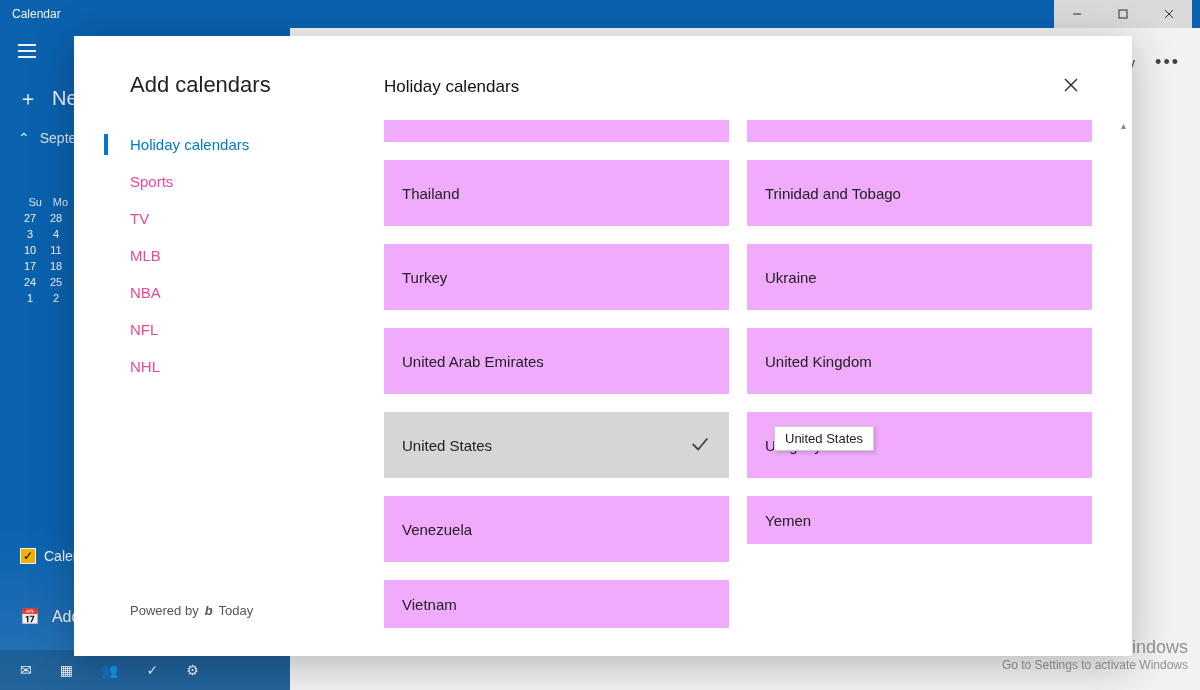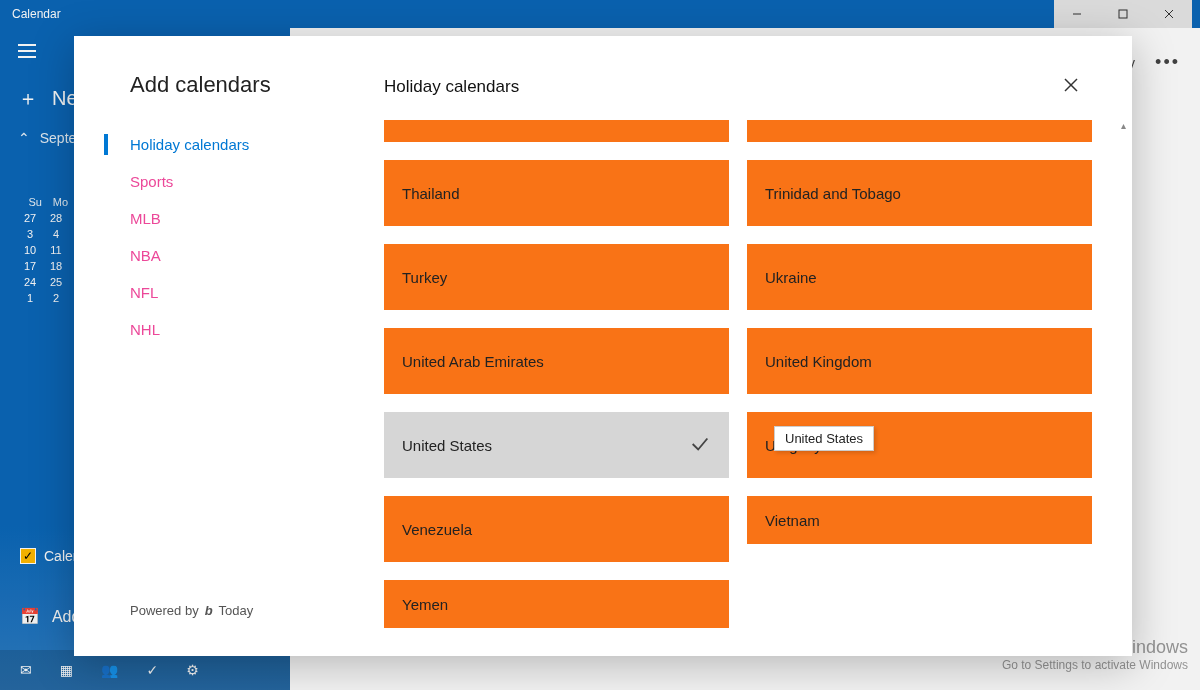--- a/index.html
+++ b/index.html
@@ -79,21 +79,21 @@
     .panel-header .ptitle { font-size: 17px; color: #111; }
     .panel-header .spacer { flex: 1; }
     .close-x { padding: 6px; cursor: pointer; }
     .close-x svg { width: 14px; height: 14px; stroke: #333; }
 
     .grid-wrap { flex: 1; overflow: hidden; position: relative; padding-right: 40px; }
     .grid {
       display: grid; grid-template-columns: 1fr 1fr; column-gap: 18px; row-gap: 18px;
     }
     .tile {
-      background: #f97316; height: 66px; display: flex; align-items: center;
+      background: #f0abfc; height: 66px; display: flex; align-items: center;
       padding: 0 18px; font-size: 15px; color: #222; cursor: pointer;
       position: relative;
     }
     .tile.partial-top { height: 22px; align-items: flex-end; padding-bottom: 0; }
     .tile.cutoff-bottom { height: 48px; }
     .tile.selected { background: #d6d6d6; }
     .tile .check { position: absolute; right: 18px; }
     .tile .check svg { width: 22px; height: 22px; stroke: #444; }
 
     .tooltip {
@@ -242,20 +242,21 @@
     <div class="l2">Go to Settings to activate Windows</div>
   </div>
 </div>
 
 <div class="modal">
   <div class="modal-left">
     <h1>Add calendars</h1>
     <ul class="cat-list">
       <li class="active"><span>Holiday calendars</span></li>
       <li><span>Sports</span></li>
+      <li><span>TV</span></li>
       <li><span>MLB</span></li>
       <li><span>NBA</span></li>
       <li><span>NFL</span></li>
       <li><span>NHL</span></li>
     </ul>
     <div class="powered">
       <span>Powered by</span>
       <span class="bing-b">b</span>
       <span>Today</span>
     </div>
@@ -314,24 +315,24 @@
         </div>
 
         <div class="tile">
             <span>Uruguay</span>
           </div>
         <div class="tile">
             <span>Venezuela</span>
           </div>
 
         <div class="tile cutoff-bottom">
+            <span>Yemen</span>
+          </div>
+        <div class="tile cutoff-bottom">
             <span>Vietnam</span>
-          </div>
-        <div class="tile cutoff-bottom">
-            <span>Yemen</span>
           </div>
       </div>
 
       <div class="tooltip" style="left:390px; top:306px;">
         <span>United States</span>
       </div>
 
       <div class="scroll-ind">
         <span class="arr up">▴</span>
       </div>

